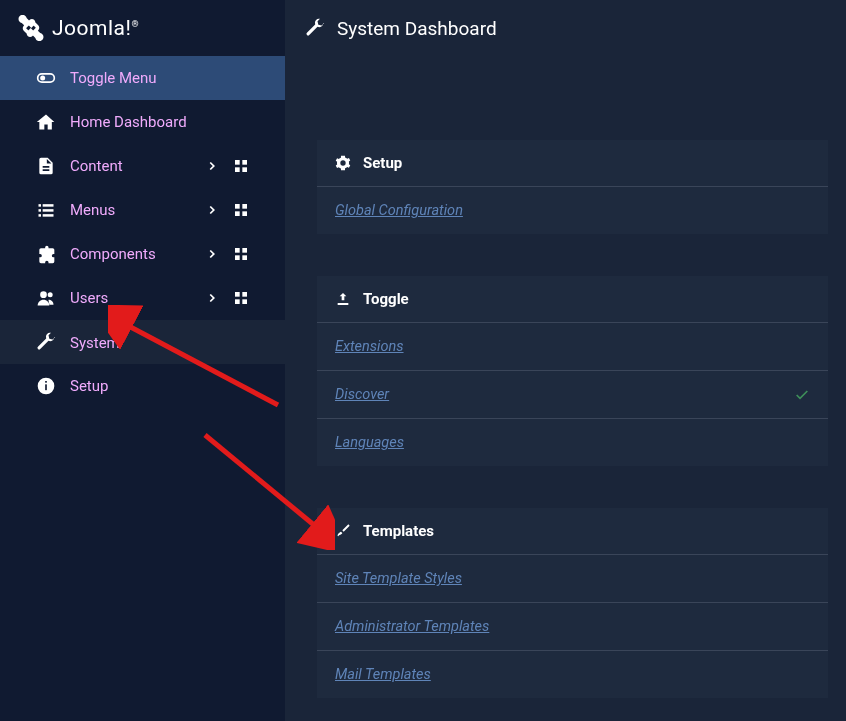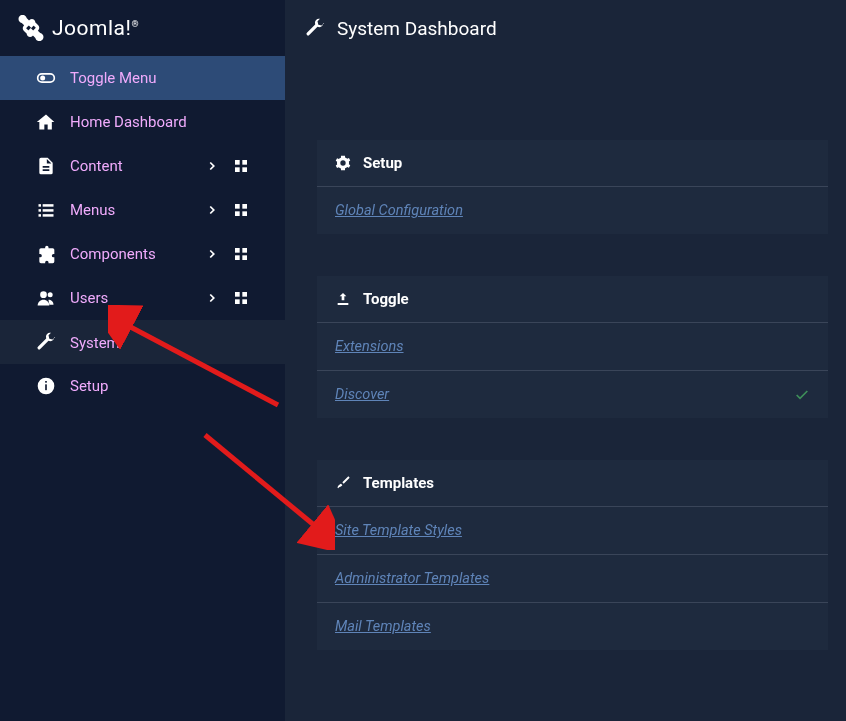--- a/index.html
+++ b/index.html
@@ -308,20 +308,23 @@
           <span class="card-title">Toggle</span>
         </div>
         <div class="card-link">
           <a>Extensions</a>
         </div>
         <div class="card-link">
           <a>Discover</a>
           <svg class="check-icon" viewBox="0 0 24 24">
               <path d="M4 12l5 5L20 6" stroke="#3e8f5a" stroke-width="2.5" fill="none"></path>
             </svg>
+        </div>
+        <div class="card-link">
+          <a>Languages</a>
         </div>
       </div>
 
       <div class="card">
         <div class="card-header">
           <svg class="card-icon" viewBox="0 0 24 24">
               <path d="M20 2l2 2-9 9-2-2 9-9zM9 13l2 2c-1 3-5 2-6 5-3-1 1-6 4-7z"></path>
             </svg>
           <span class="card-title">Templates</span>
         </div>

